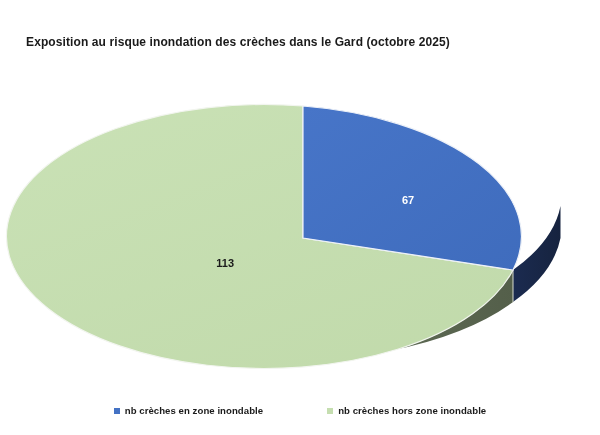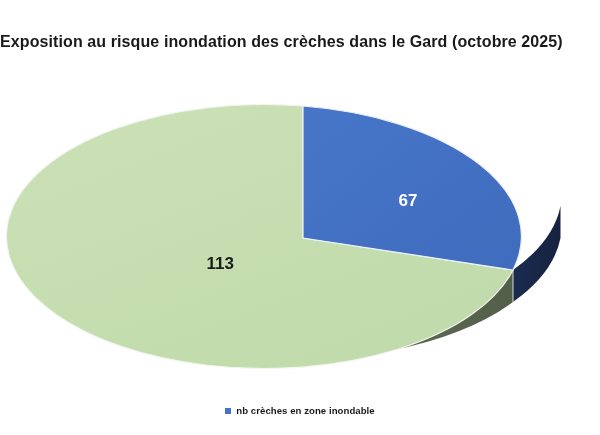--- a/index.html
+++ b/index.html
@@ -20,21 +20,21 @@
     height: 435px;
     background: #ffffff;
   }
   
   #chart-title {
     position: absolute;
     top: 34px;
     left: 0;
     width: 476px;
     text-align: center;
-    font-size: 16px;
+    font-size: 12px;
     font-weight: bold;
     color: #1a1a1a;
     letter-spacing: 0.1px;
     line-height: 16px;
     white-space: nowrap;
   }
   
   #plot-area {
     position: absolute;
     left: 0;
@@ -43,21 +43,21 @@
     height: 330px;
   }
   #pie-svg {
     display: block;
     width: 600px;
     height: 330px;
   }
   
   .data-label {
     position: absolute;
-    font-size: 17px;
+    font-size: 11px;
     font-weight: bold;
     line-height: 13px;
     white-space: nowrap;
     text-align: center;
   }
   #data-label-0 {
     left: 378px;
     top: 136px;
     width: 60px;
     color: #ffffff;
@@ -166,15 +166,19 @@
     <div class="data-label" id="data-label-0">67</div>
 
     <div class="data-label" id="data-label-1">113</div>
   </div>
 
   <div id="legend">
     <div class="legend-item">
       <span class="legend-swatch" style="background:#4472C4;"></span>
       <span class="legend-label">nb crèches en zone inondable</span>
     </div>
+    <div class="legend-item">
+      <span class="legend-swatch" style="background:#C5DEB0;"></span>
+      <span class="legend-label">nb crèches hors zone inondable</span>
+    </div>
   </div>
 
 </div>
 
 </body></html>

